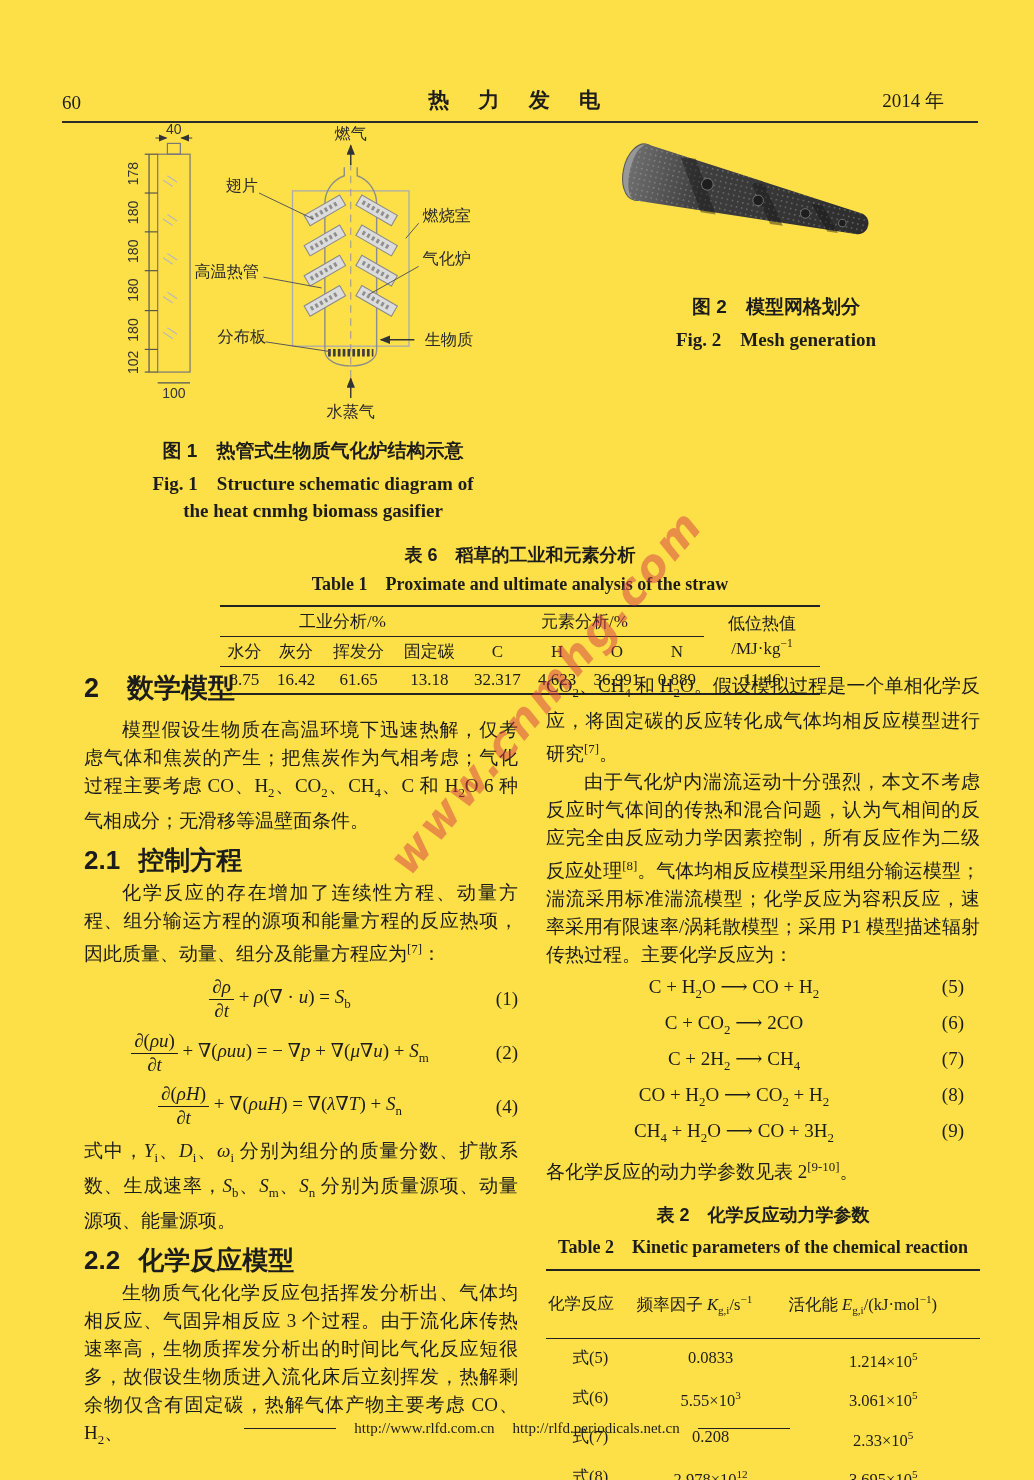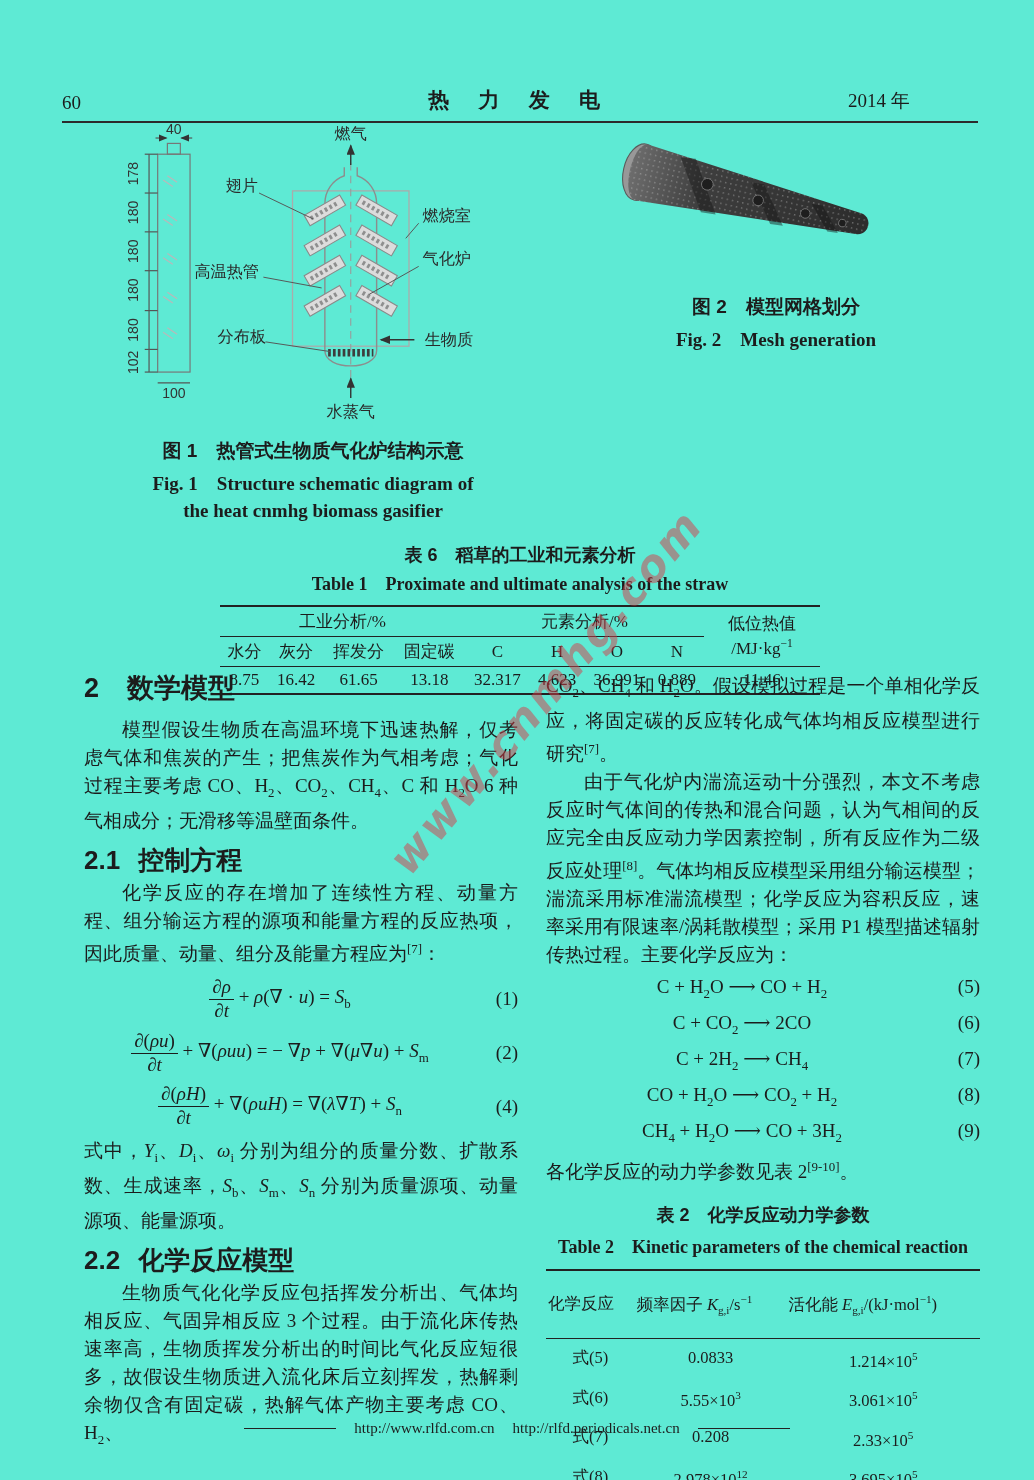--- a/index.html
+++ b/index.html
@@ -1,23 +1,23 @@
 <!DOCTYPE html>
 <html><head>
 <meta charset="utf-8">
 <style>
   html,body{margin:0;padding:0;background:#e8e8e4;}
-  .page{position:relative;width:1034px;height:1480px;background:#5eead4;margin:0 auto;
+  .page{position:relative;width:1034px;height:1480px;background:#fde047;margin:0 auto;
         font-family:"Liberation Serif","DejaVu Serif",serif;color:#1c1c1c;overflow:hidden;}
   
   .header{position:absolute;top:86px;left:62px;right:56px;border-bottom:2px solid #2b2b2b;
           padding-bottom:7px;display:flex;align-items:flex-end;font-size:19px;}
   .header .pg{width:130px;}
   .header .jt{flex:1;text-align:center;font-size:21px;letter-spacing:12px;font-weight:bold;}
-  .header .yr{width:130px;text-align:left;}
+  .header .yr{width:130px;text-align:center;}
   
   .fig1{position:absolute;left:118px;top:124px;width:390px;}
   .fig2{position:absolute;left:602px;top:130px;width:348px;}
   .capcn{font-family:"Liberation Sans","DejaVu Sans",sans-serif;font-weight:bold;font-size:19px;
          text-align:center;margin-top:8px;}
   .capen{font-weight:bold;font-size:19px;text-align:center;margin-top:7px;}
   svg .lbl{font-size:15px;fill:#2a2a2a;font-family:"Liberation Serif","DejaVu Serif",serif;}
   svg .dim{font-size:13px;fill:#333;font-family:"Liberation Sans","DejaVu Sans",sans-serif;}
   
   .t1blk{position:absolute;left:220px;top:543px;width:600px;}
@@ -41,21 +41,21 @@
   p{margin:0;}
   .ind{text-indent:2em;}
   sub{font-size:68%;}  sup{font-size:68%;}
   .eqs{margin:8px 0 6px 0;}
   .eq-row{display:flex;align-items:center;margin:7px 0;}
   .eq-f{flex:1;text-align:center;}
   .eq-n{width:42px;text-align:right;}
   .frac{display:inline-block;text-align:center;vertical-align:-14px;line-height:1.2;}
   .frac .nu{display:block;border-bottom:1.3px solid #1c1c1c;padding:0 3px;}
   .frac .de{display:block;}
-  .rxs{margin:4px 0 2px 0;}
+  .rxs{margin:4px 16px 2px 0;}
   .rx-row{display:flex;margin:1px 0;}
   .rx-f{flex:1;text-align:center;}
   .rx-n{width:42px;text-align:right;}
   
   .t2blk{margin-top:14px;}
   .t2en{margin:4px 0 8px 0;}
   .t2blk table{font-size:16.5px;border-top:2px solid #222;border-bottom:2px solid #222;}
   .t2blk th{font-weight:normal;text-align:left;padding:14px 2px;border-bottom:1.5px solid #222;}
   .t2blk td{text-align:center;padding:3px 2px;}
   

